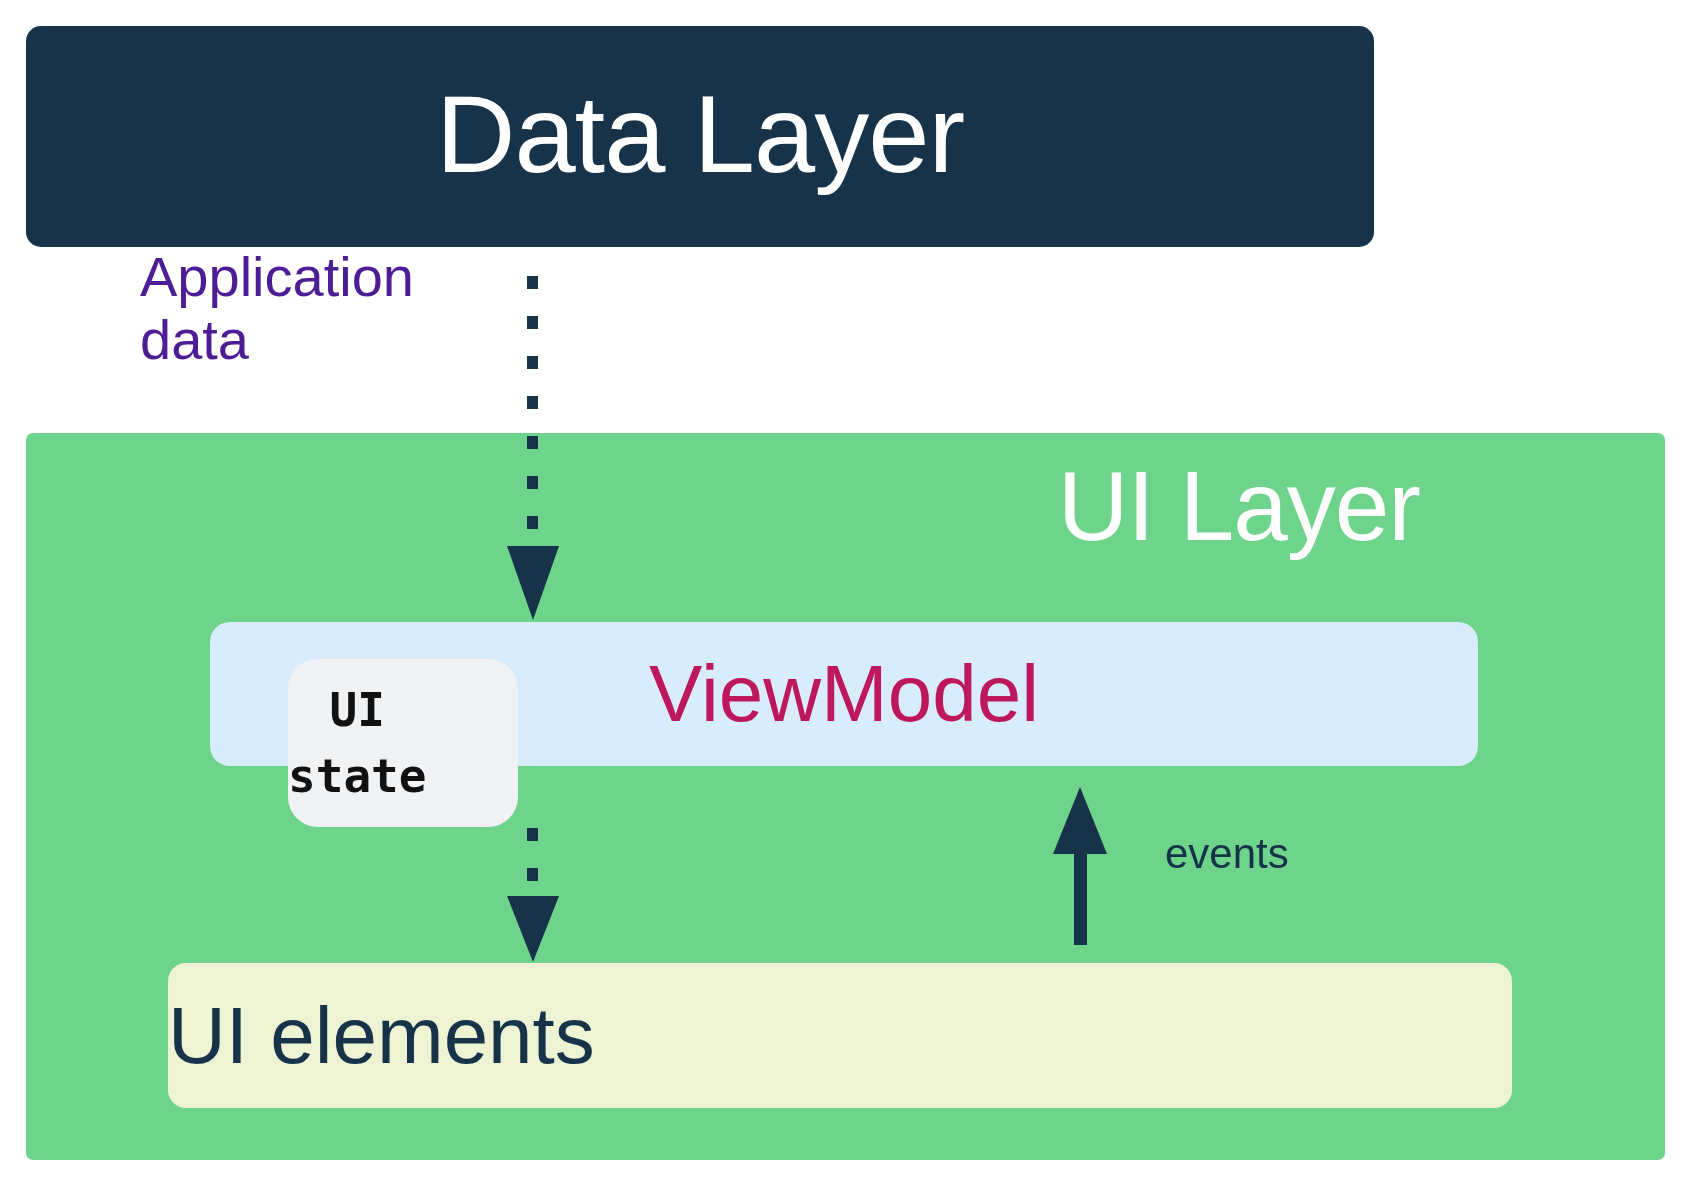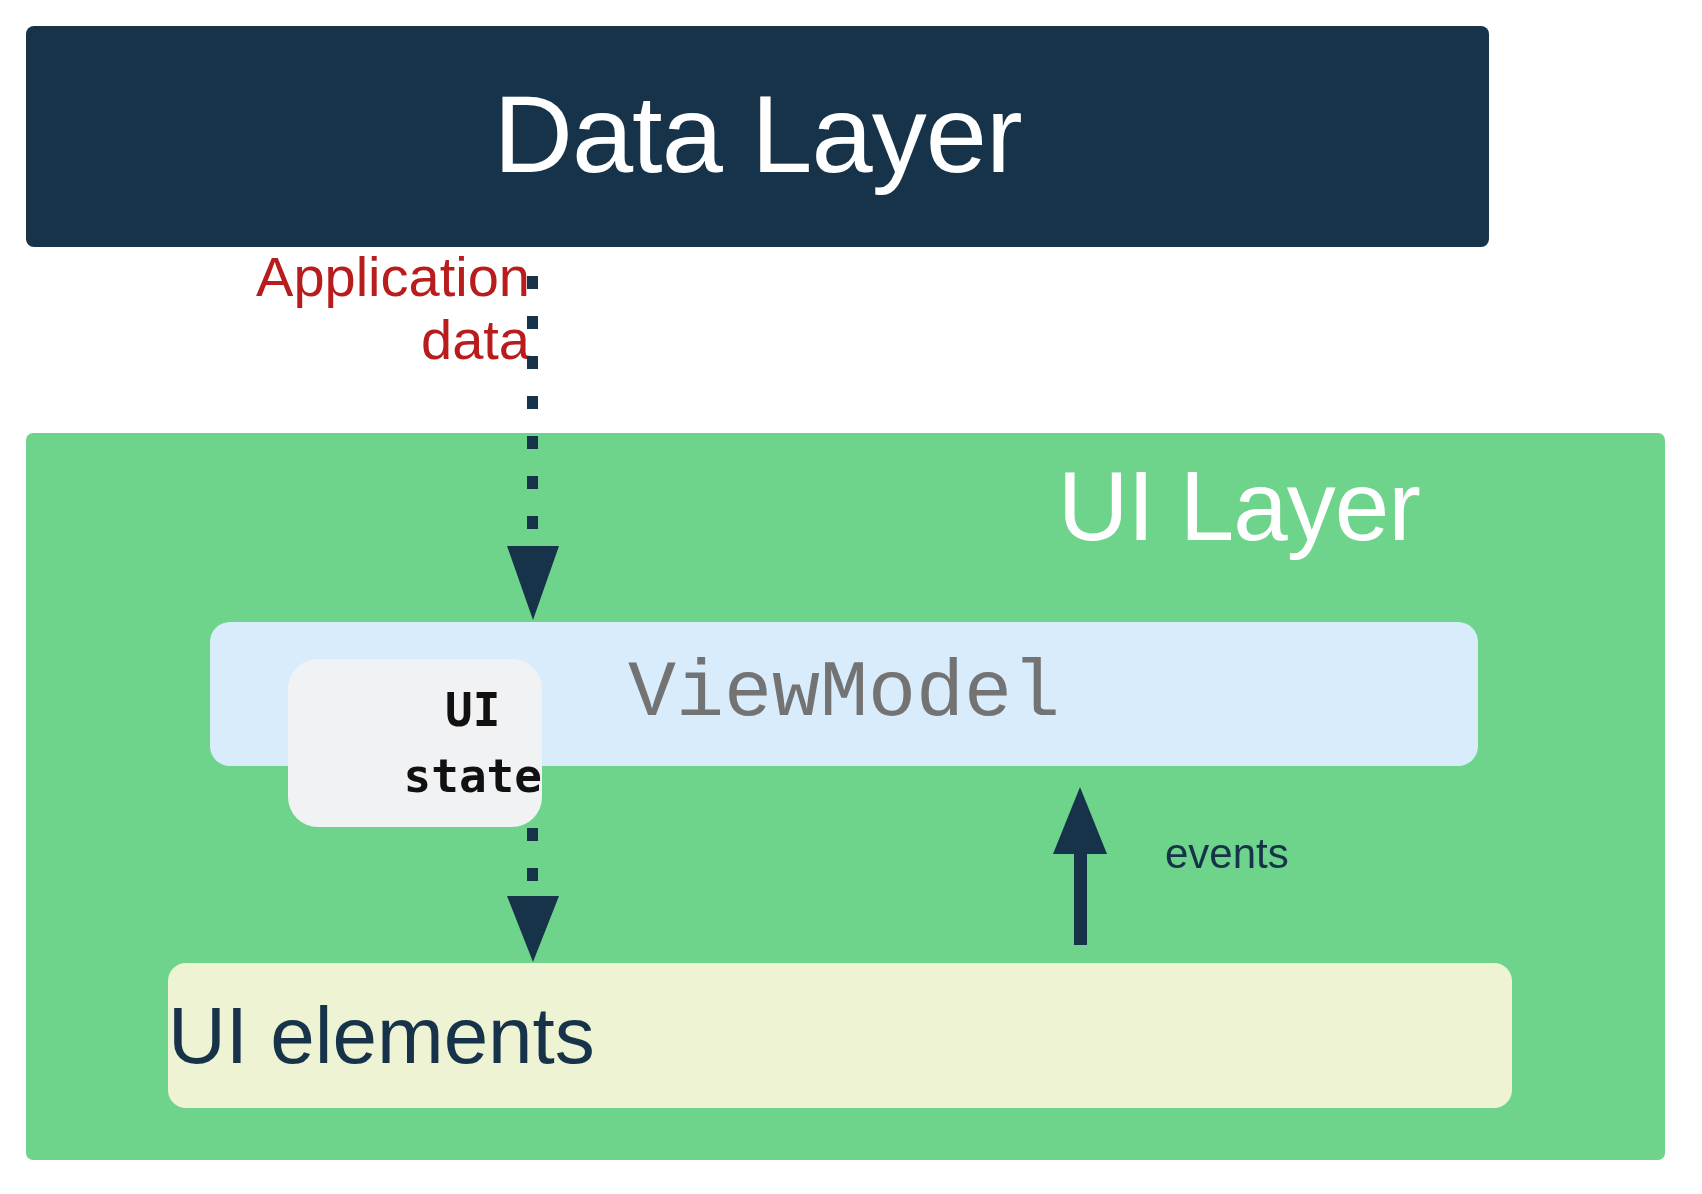--- a/index.html
+++ b/index.html
@@ -7,22 +7,22 @@
     position: relative;
     width: 1702px;
     height: 1194px;
     background: #ffffff;
     overflow: hidden;
     font-family: "Liberation Sans", sans-serif;
   }
   
   .data-layer-box {
     position: absolute; left: 26px; top: 26px;
-    width: 1463px; height: 221px;
-    background: #17334A; border-radius: 8px;
+    width: 1348px; height: 221px;
+    background: #17334A; border-radius: 15px;
     display: flex; align-items: center; justify-content: center;
   }
   .data-layer-label {
     color: #ffffff; font-size: 110px; line-height: 1;
     letter-spacing: -1px; padding-bottom: 6px;
   }
   .ui-layer-box {
     position: absolute; left: 26px; top: 433px;
     width: 1639px; height: 727px;
     background: #6ED48C; border-radius: 7px;
@@ -32,46 +32,46 @@
     color: #ffffff; font-size: 98px; line-height: 1.05;
     letter-spacing: -1px;
   }
   .viewmodel-box {
     position: absolute; left: 210px; top: 622px;
     width: 1268px; height: 144px;
     background: #D9ECFC; border-radius: 20px;
     display: flex; align-items: center; justify-content: center;
     z-index: 2;
   }
-  .viewmodel-label { color: #737373; font-size: 80px; line-height: 1; font-family: Liberation Mono, monospace; }
+  .viewmodel-label { color: #be185d; font-size: 80px; line-height: 1; }
   .ui-elements-box {
     position: absolute; left: 168px; top: 963px;
     width: 1344px; height: 145px;
     background: #EEF4D3; border-radius: 18px;
     display: flex; align-items: center; justify-content: flex-start;
     z-index: 2;
   }
   .ui-elements-label { color: #17334A; font-size: 80px; line-height: 1; }
   .ui-state-box {
     position: absolute; left: 288px; top: 659px;
-    width: 254px; height: 168px;
+    width: 230px; height: 168px;
     background: #F1F2F4; border-radius: 30px;
-    display: flex; align-items: center; justify-content: flex-end;
+    display: flex; align-items: center; justify-content: flex-start;
     z-index: 3;
   }
   .ui-state-label {
     font-family: "DejaVu Sans Mono", monospace;
     font-weight: 700; font-size: 46px; line-height: 66px;
     color: #111111; text-align: center; white-space: pre-line;
   }
   
   .application-data-label {
     position: absolute; left: 140px; top: 246px; width: 390px;
-    color: #b91c1c; font-size: 56px; line-height: 1.12;
-    text-align: right; white-space: pre-line;
+    color: #4c1d95; font-size: 56px; line-height: 1.12;
+    text-align: left; white-space: pre-line;
   }
   .events-label {
     position: absolute; left: 1165px; top: 829px;
     color: #17334A; font-size: 42px; line-height: 1.2;
   }
   
   .dotted-v {
     position: absolute; width: 11px;
     background: repeating-linear-gradient(to bottom, #17334A 0px, #17334A 13px, transparent 13px, transparent 40px);
     z-index: 4;

